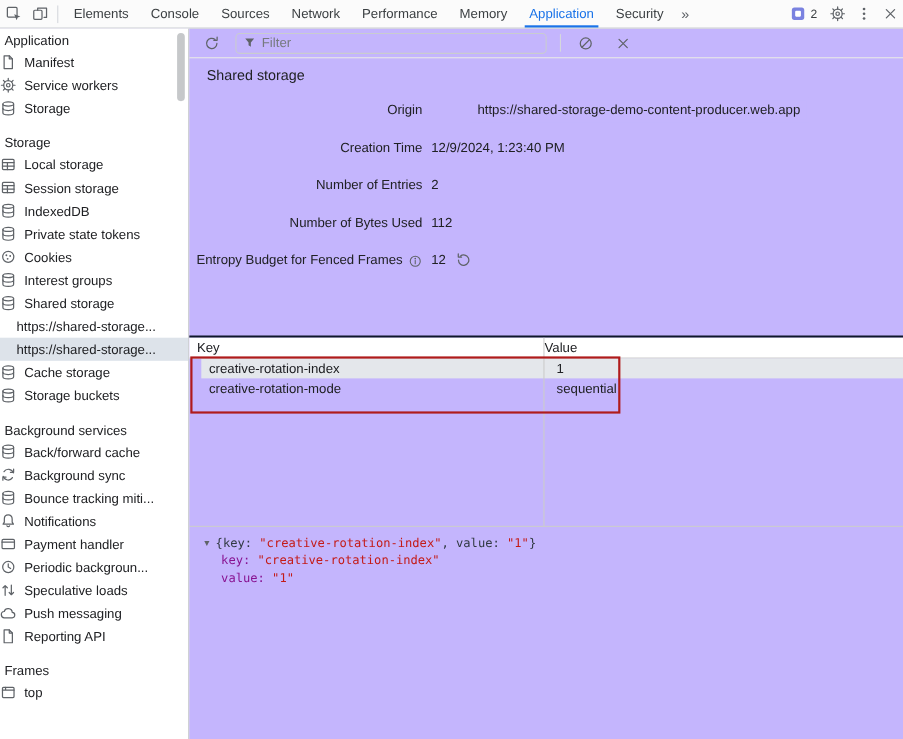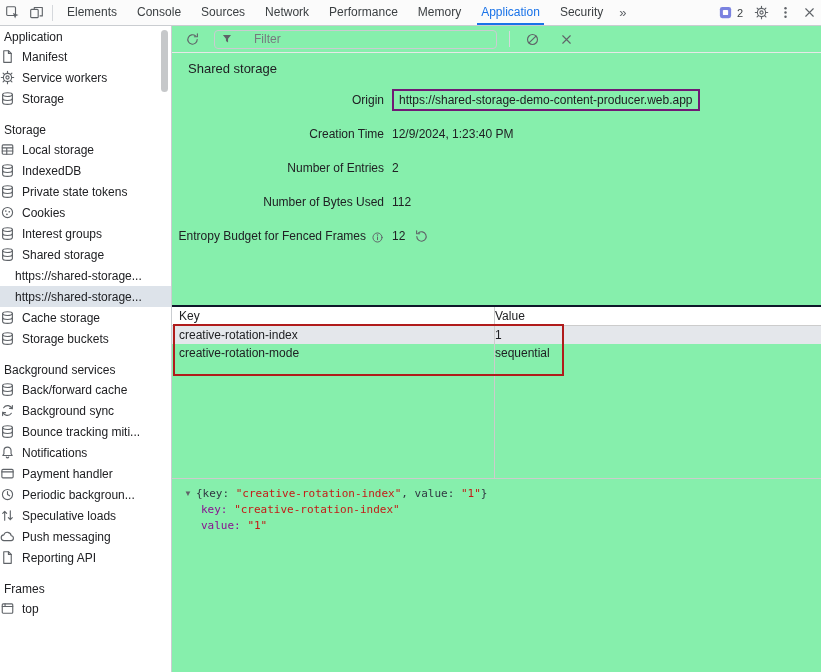--- a/index.html
+++ b/index.html
@@ -1,18 +1,18 @@
 <!DOCTYPE html>
 <html><head>
 <meta charset="utf-8">
 <style>
   * { margin:0; padding:0; box-sizing:border-box; }
   html,body { width:821px; height:672px; }
   body { font-family:"Liberation Sans", sans-serif; background:#fff; color:#202124; overflow:hidden; }
-  .devtools { width:821px; height:672px; display:flex; flex-direction:column; background:#86efac;justify-content:flex-end; }
+  .devtools { width:821px; height:672px; display:flex; flex-direction:column; background:#c4b5fd;justify-content:flex-end; }
 
   
   .tabbar { height:26px; flex:none; display:flex; align-items:center; background:#fbfbfb; border-bottom:1px solid #cacdd1; }
   .tbtn { width:24px; height:25px; display:flex; align-items:center; justify-content:center; cursor:pointer; flex:none; }
   svg.ic { width:15px; height:15px; display:block; }
   svg.ic * { stroke:#5f6368; fill:none; stroke-width:1.2; stroke-linecap:round; stroke-linejoin:round; }
   svg.ic .f { fill:#5f6368; stroke:none; }
   svg.ic .badge { fill:#7a82e0; stroke:none; }
   svg.ic .badge-in { fill:#fff; stroke:none; }
   .vdiv { width:1px; height:16px; background:#d5d8dc; margin:0 4px; flex:none; }
@@ -36,43 +36,43 @@
   .item.child { padding-left:15px; }
   .item.selected { background:#dde3ea; }
   .item .lbl { white-space:nowrap; overflow:hidden; text-overflow:ellipsis; padding-right:2px; }
   .sb-scroll { position:absolute; top:2px; right:2px; width:9px; bottom:2px; }
   .sb-thumb { position:absolute; top:2px; right:1px; width:7px; height:62px; background:#c6c8ca; border-radius:4px; cursor:pointer; }
 
   
   .main { flex:1; display:flex; flex-direction:column; min-width:0; }
   .toolbar { height:27px; flex:none; display:flex; align-items:center; padding-left:8px; border-bottom:1px solid #e8e8e8; }
   .toolbar .tbtn { margin-right:4px; }
-  .filter-box { width:283px; height:19px; border:1px solid #c9ccd0; border-radius:4px; display:flex; align-items:center; gap:21px; padding:0 6px; }
+  .filter-box { width:283px; height:19px; border:1px solid #c9ccd0; border-radius:4px; display:flex; align-items:center; gap:5px; padding:0 6px; }
   .filter-box svg.ic { width:12px; height:12px; }
   .filter-box input { border:none; outline:none; flex:1; font-family:"Liberation Sans", sans-serif; font-size:12px; color:#3c4043; background:transparent; }
   .filter-box input::placeholder { color:#767a7e; }
   .toolbar .gap8 { width:8px; flex:none; }
   .toolbar .gap6 { width:6px; flex:none; }
 
   .content { flex:1; overflow:hidden; }
   .page-title { margin:8px 0 0 16px; font-size:13px; font-weight:500; color:#202124; line-height:16px; }
   .fields { margin-top:6px; }
   .frow { display:flex; align-items:center; height:34px; font-size:12px; }
   .flabel { width:212px; flex:none; display:flex; justify-content:flex-end; align-items:center; gap:5px; color:#202124; white-space:nowrap; }
   .fvalue { padding-left:8px; display:flex; align-items:center; gap:8px; white-space:nowrap; }
-  .red-box { border:2px solid #701a75; padding:2px 5px; }
+  .red-box { border:2px solid #c4b5fd; padding:2px 5px;margin-left:35px; }
   .info-ic { width:13px; height:13px; flex:none; cursor:pointer; }
   .reset-btn { width:16px; height:16px; display:flex; align-items:center; justify-content:center; cursor:pointer; }
 
   
   .dgrid { margin-top:52px; position:relative; border-top:2px solid #0f172a; }
   .dg-head { height:19px; display:flex; align-items:center; border-bottom:1px solid #ccc; font-size:12px; color:#202124; background:#fff; }
   .dg-key { width:322px; flex:none; padding-left:7px; white-space:nowrap; overflow:hidden; }
   .dg-val { padding-left:1px; white-space:nowrap; overflow:hidden; }
-  .dg-body { height:152px; }
+  .dg-body { height:152px;margin-left:11px; }
   .dg-row { height:18px; display:flex; align-items:center; font-size:12px; cursor:pointer; }
   .dg-row.sel { background:#e4e7eb; }
   .col-divider { position:absolute; left:322px; top:0; bottom:0; width:1px; background:#ccc; }
   .red-annotation { position:absolute; left:1px; top:17px; width:391px; height:52px; border:2px solid #b01b1b; pointer-events:none; }
 
   
   .preview { border-top:1px solid #ccc; padding:7px 0 0 12px; font-family:"DejaVu Sans Mono", monospace; font-size:11px; line-height:16px; color:#303942; }
   .pline { white-space:pre; }
   .pline.indent { padding-left:17px; }
   .twisty { display:inline-block; font-size:8px; color:#5f6368; width:12px; cursor:pointer; font-family:"Liberation Sans", sans-serif; vertical-align:middle; }
@@ -185,20 +185,29 @@
               <svg class="ic" viewBox="0 0 16 16">
                 <rect x="2.4" y="3" width="11.2" height="10" rx="1"></rect>
                 <path d="M2.4 6.2h11.2M7.2 6.2v6.8M2.4 9.6h11.2"></path>
               </svg>
             </span>
           <span class="lbl">Local storage</span>
         </div>
         <div class="item">
           <span class="icn">
               <svg class="ic" viewBox="0 0 16 16">
+                <rect x="2.4" y="3" width="11.2" height="10" rx="1"></rect>
+                <path d="M2.4 6.2h11.2M7.2 6.2v6.8M2.4 9.6h11.2"></path>
+              </svg>
+            </span>
+          <span class="lbl">Session storage</span>
+        </div>
+        <div class="item">
+          <span class="icn">
+              <svg class="ic" viewBox="0 0 16 16">
                 <ellipse cx="8" cy="3.8" rx="5.2" ry="2"></ellipse>
                 <path d="M2.8 3.8v8.4c0 1.15 2.33 2.1 5.2 2.1s5.2-.95 5.2-2.1V3.8"></path>
                 <path d="M2.8 8c0 1.15 2.33 2.1 5.2 2.1S13.2 9.15 13.2 8"></path>
               </svg>
             </span>
           <span class="lbl">IndexedDB</span>
         </div>
         <div class="item">
           <span class="icn">
               <svg class="ic" viewBox="0 0 16 16">

